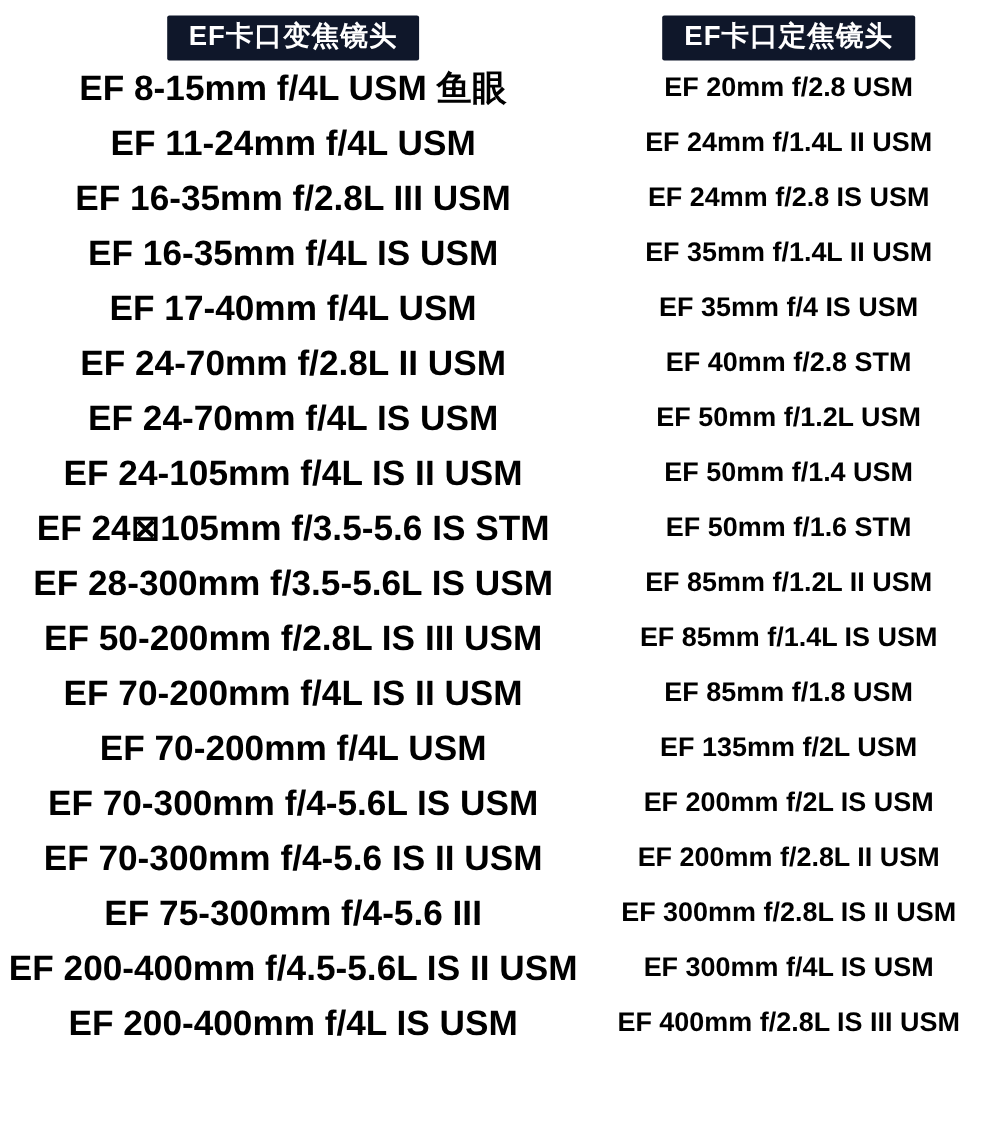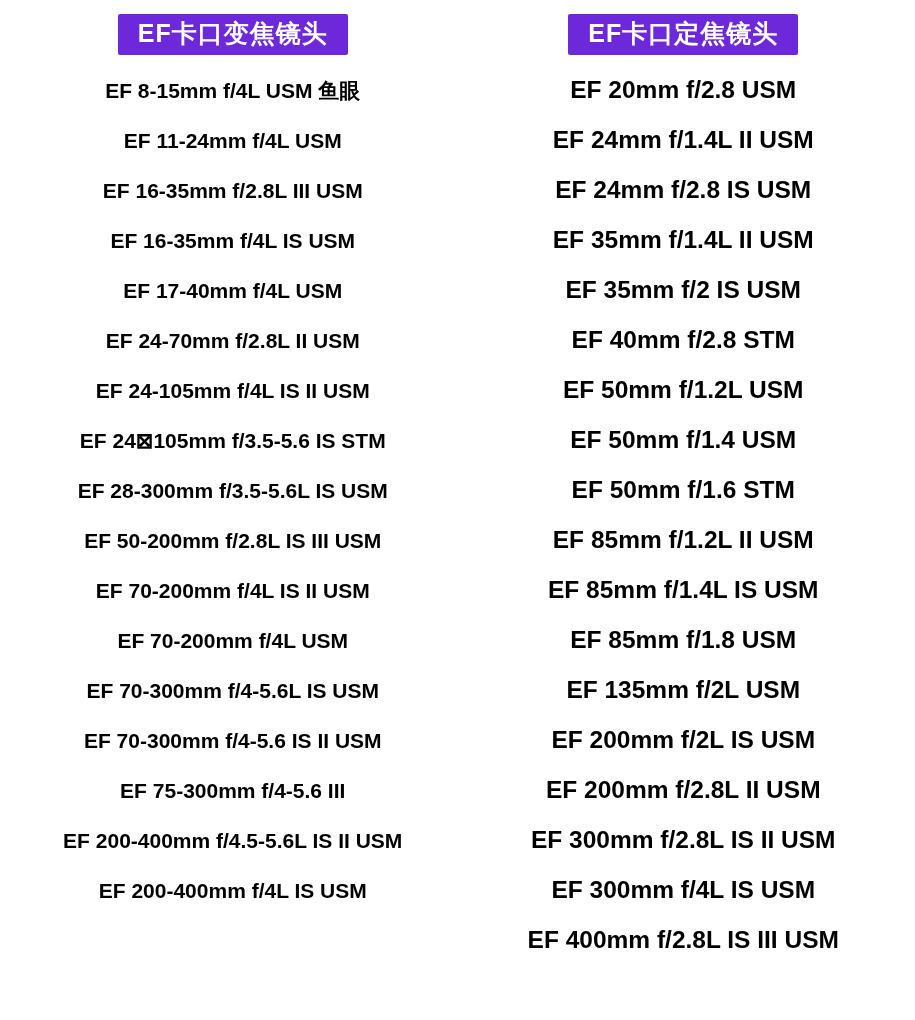--- a/index.html
+++ b/index.html
@@ -27,29 +27,28 @@
     display: flex;
     flex-direction: column;
     align-items: center;
     box-sizing: border-box;
   }
   .col-left { padding-left: 8px; }
   .col-right { padding-right: 6px; }
 
   .col-header {
     display: inline-block;
-    background: #6d28d9;
+    background: #0f172a;
     color: #ffffff;
     font-weight: bold;
     font-size: 25px;
     letter-spacing: 1px;
     padding: 7px 20px 9px 20px;
     line-height: 1;
     white-space: nowrap;
-    margin-bottom: 10px;
     border-radius: 2px;
   }
 
   .item-list {
     list-style: none;
     margin: 0;
     padding: 0;
     width: 100%;
     display: flex;
     flex-direction: column;
@@ -62,37 +61,38 @@
     padding: 0;
     margin: 0;
     height: 50px;
     display: flex;
     align-items: center;
     justify-content: center;
     white-space: nowrap;
     text-align: center;
     letter-spacing: 0px;
   }
-  .col-left .item { font-size: 21px; }
+  .col-left .item { font-size: 32px; }
   .col-right .item { font-size: 24.5px; }
 </style>
 </head>
 <body>
 
 <div class="page">
 
   <div class="column col-left">
     <div class="col-header">EF卡口变焦镜头</div>
     <ul class="item-list">
       <li class="item">EF 8-15mm f/4L USM 鱼眼</li>
       <li class="item">EF 11-24mm f/4L USM</li>
       <li class="item">EF 16-35mm f/2.8L III USM</li>
       <li class="item">EF 16-35mm f/4L IS USM</li>
       <li class="item">EF 17-40mm f/4L USM</li>
       <li class="item">EF 24-70mm f/2.8L II USM</li>
+      <li class="item">EF 24-70mm f/4L IS USM</li>
       <li class="item">EF 24-105mm f/4L IS II USM</li>
       <li class="item">EF 24⊠105mm f/3.5-5.6 IS STM</li>
       <li class="item">EF 28-300mm f/3.5-5.6L IS USM</li>
       <li class="item">EF 50-200mm f/2.8L IS III USM</li>
       <li class="item">EF 70-200mm f/4L IS II USM</li>
       <li class="item">EF 70-200mm f/4L USM</li>
       <li class="item">EF 70-300mm f/4-5.6L IS USM</li>
       <li class="item">EF 70-300mm f/4-5.6 IS II USM</li>
       <li class="item">EF 75-300mm f/4-5.6 III</li>
       <li class="item">EF 200-400mm f/4.5-5.6L IS II USM</li>
@@ -100,21 +100,21 @@
     </ul>
   </div>
 
   <div class="column col-right">
     <div class="col-header">EF卡口定焦镜头</div>
     <ul class="item-list">
       <li class="item">EF 20mm f/2.8 USM</li>
       <li class="item">EF 24mm f/1.4L II USM</li>
       <li class="item">EF 24mm f/2.8 IS USM</li>
       <li class="item">EF 35mm f/1.4L II USM</li>
-      <li class="item">EF 35mm f/2 IS USM</li>
+      <li class="item">EF 35mm f/4 IS USM</li>
       <li class="item">EF 40mm f/2.8 STM</li>
       <li class="item">EF 50mm f/1.2L USM</li>
       <li class="item">EF 50mm f/1.4 USM</li>
       <li class="item">EF 50mm f/1.6 STM</li>
       <li class="item">EF 85mm f/1.2L II USM</li>
       <li class="item">EF 85mm f/1.4L IS USM</li>
       <li class="item">EF 85mm f/1.8 USM</li>
       <li class="item">EF 135mm f/2L USM</li>
       <li class="item">EF 200mm f/2L IS USM</li>
       <li class="item">EF 200mm f/2.8L II USM</li>

